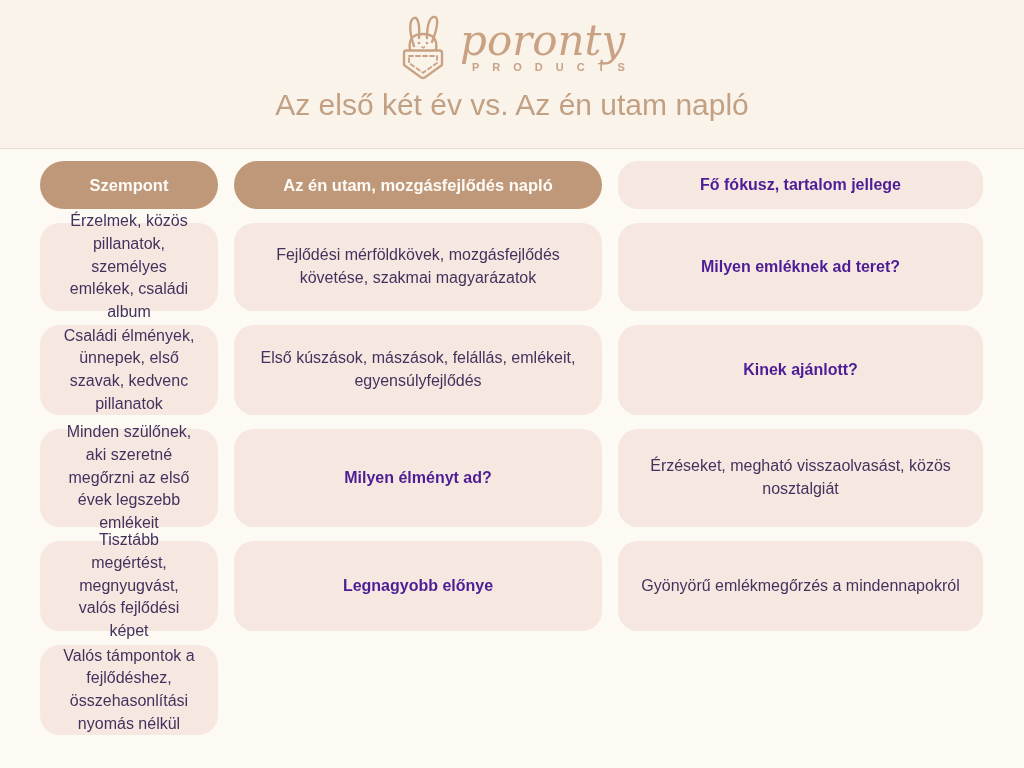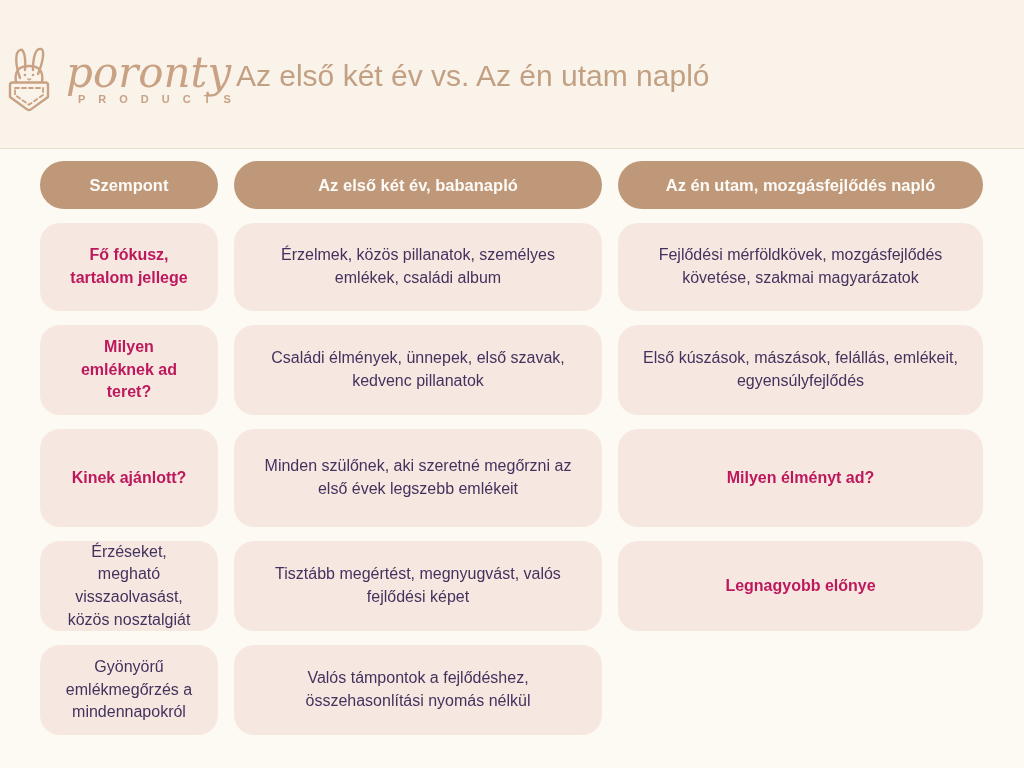--- a/index.html
+++ b/index.html
@@ -8,21 +8,21 @@
     width: 1024px; height: 768px;
     background: #fdf9f3;
     font-family: "Liberation Sans", sans-serif;
     overflow: hidden;
   }
 
   
   .top-band {
     height: 148px;
     background: #faf3ea;
-    display: flex; flex-direction: row; align-items: center;
+    display: flex; flex-direction: column; align-items: center;
   }
   .divider {
     width: 1024px; height: 1px;
     background: #e7ddcf;
   }
   .logo {
     display: flex; align-items: flex-start;
     gap: 8px; margin-top: 12px; height: 72px;
   }
   .logo-text { display: flex; flex-direction: column; margin-top: 8px; }
@@ -65,21 +65,21 @@
     background: #f6e8e0;
     border-radius: 20px;
     color: #44325e;
     font-size: 16px; line-height: 1.42;
     display: flex; align-items: center; justify-content: center;
     text-align: center;
     padding: 14px 22px;
   }
   .cell.label {
     font-weight: bold;
-    color: #be185d;
+    color: #4c1d95;
     padding: 10px 29px;
   }
 </style>
 </head>
 <body>
 
 <div class="page">
 
   <header class="top-band">
     <div class="logo">
@@ -98,21 +98,20 @@
         <div class="brand-sub">P R O D U C T S</div>
       </div>
     </div>
     <h1 class="page-title">Az első két év vs. Az én utam napló</h1>
   </header>
   <div class="divider"></div>
 
   <main class="table-grid">
 
     <div class="pill">Szempont</div>
-    <div class="pill">Az első két év, babanapló</div>
     <div class="pill">Az én utam, mozgásfejlődés napló</div>
 
     <div class="cell label">Fő fókusz, tartalom jellege</div>
     <div class="cell">Érzelmek, közös pillanatok, személyes emlékek, családi album</div>
     <div class="cell">Fejlődési mérföldkövek, mozgásfejlődés követése, szakmai magyarázatok</div>
 
     <div class="cell label">Milyen emléknek ad teret?</div>
     <div class="cell">Családi élmények, ünnepek, első szavak, kedvenc pillanatok</div>
     <div class="cell">Első kúszások, mászások, felállás, emlékeit, egyensúlyfejlődés</div>
 

